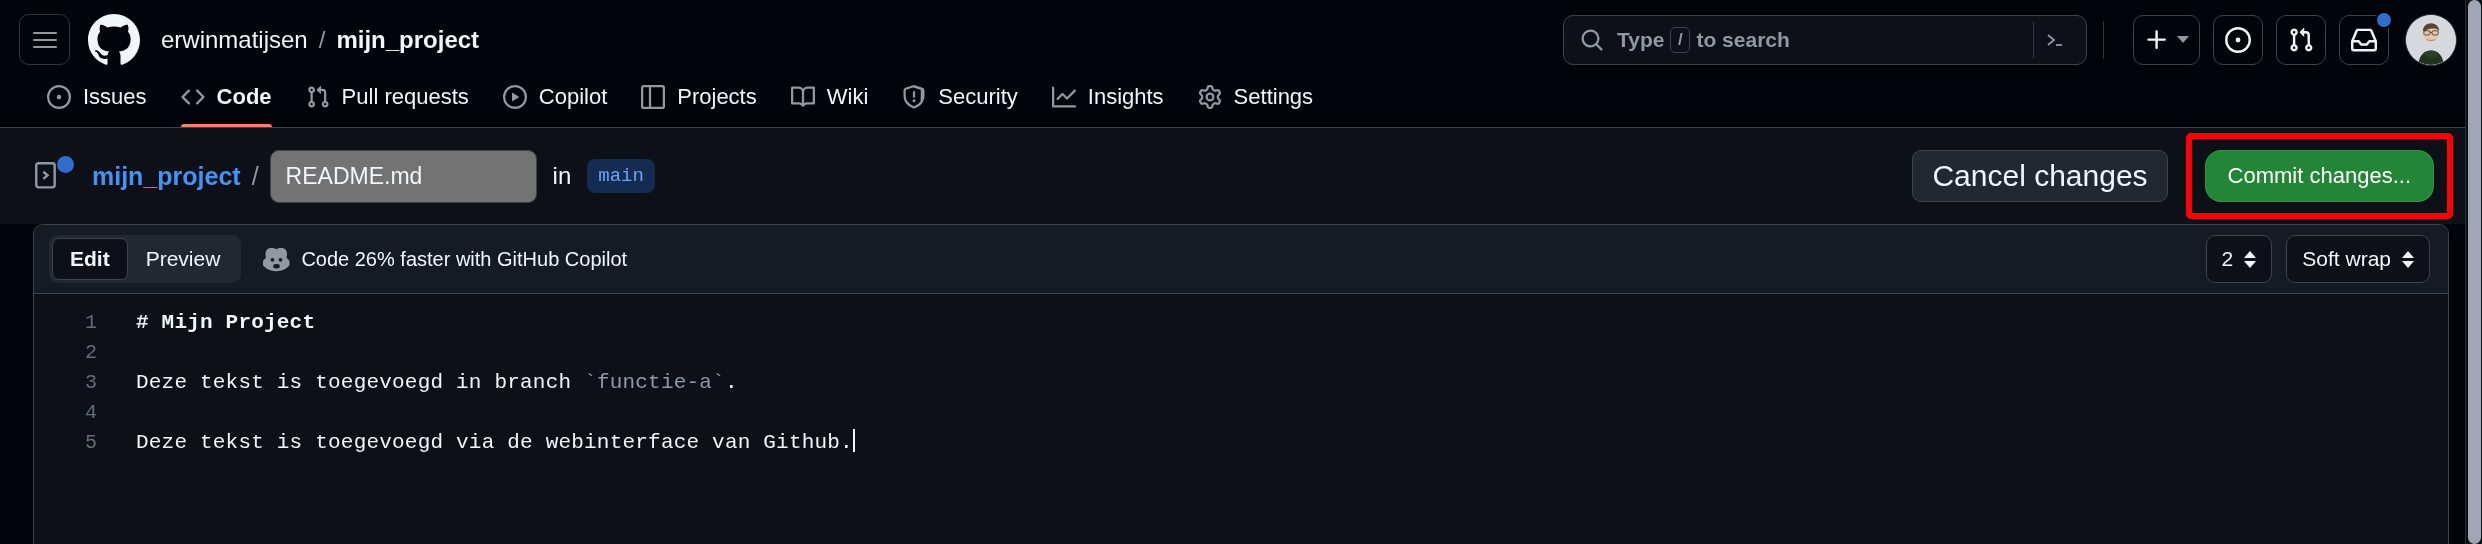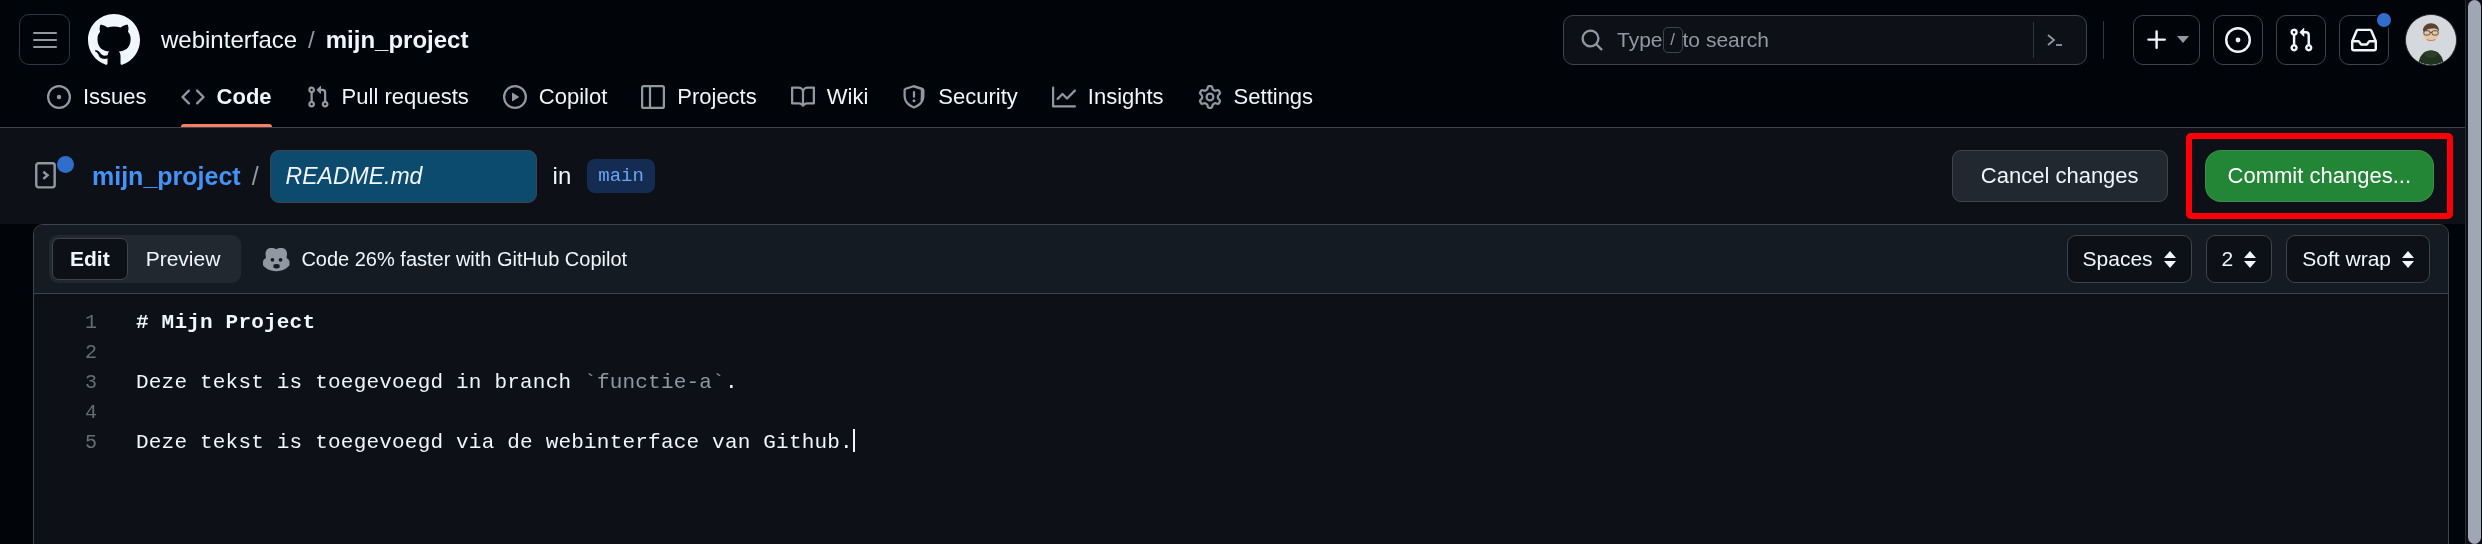--- a/index.html
+++ b/index.html
@@ -66,21 +66,21 @@
     border-radius: 10px;
     background: #0d1117;
     display: flex; align-items: center;
     padding: 0 11px 0 16px;
     cursor: text;
   }
   .search-box .mag { width: 24px; height: 24px; flex:0 0 auto; }
   .search-box .mag svg { width:24px; height:24px; fill:#9198a1; display:block; }
   .search-ph {
     margin-left: 13px; color:#9198a1; font-size: 21px;
-    display:flex; align-items:center; white-space:nowrap;
+    display:flex; align-items:center; gap: 6px; white-space:nowrap;font-weight:bold;
   }
   .slash-key {
     display:inline-flex; align-items:center; justify-content:center;
     min-width: 20px; height: 26px; padding: 0 5px;
     border: 1px solid #3d444d; border-radius: 5px;
     color:#9198a1; font-size: 17px; line-height:1;
   }
   .cmd-btn {
     margin-left: auto;
     display:flex; align-items:center; justify-content:center;
@@ -162,52 +162,51 @@
     position:absolute; top: -1px; right: -4px;
     width: 17px; height: 17px; border-radius:50%;
     background:#316dca;
   }
   .file-crumb { margin-left: 22px; display:flex; align-items:center; font-size: 25px; white-space:nowrap; }
   .file-crumb .repo-link { color:#4493f8; font-weight:700; text-decoration:none; }
   .file-crumb .slash { color:#9198a1; margin: 0 11px; }
 
   .filename-input {
     width: 267px; height: 53px;
-    background: #0c4a6e;
+    background: #737373;
     border: 1px solid #3d444d;
     border-radius: 9px;
     color: #f0f6fc;
     font-family: "Liberation Sans", sans-serif;
     font-size: 23px;
     padding: 0 15px;
     outline: none;
-    font-style: italic;
   }
   .in-word { color:#f0f6fc; font-size: 24px; margin: 0 16px; }
   .branch-badge {
     background: #152c52;
     color: #6aa5f5;
     font-family: "Liberation Mono", monospace;
     font-size: 19px;
     padding: 6px 11px;
     border-radius: 8px;
     line-height: 1.2;
   }
 
   .file-bar-actions { margin-left:auto; display:flex; align-items:center; gap:0; position: relative; }
 
   .btn-cancel {
     height: 52px;
     background: #212830;
     border: 1px solid #3d444d;
     border-radius: 9px;
     color: #f0f6fc;
-    font-size: 22px;
+    font-size: 30px;
     font-family: "Liberation Sans", sans-serif;
-    padding: 0 28px;
+    padding: 0 19px;
     cursor: pointer;
   }
 
   .commit-highlight {
     margin-left: 18px;
     border: 6px solid #fb0007;
     border-radius: 5px;
     padding: 11px 13px;
     background: #0d1117;
     display: flex; align-items: center;
@@ -348,21 +347,21 @@
         <span></span>
     </div>
 
     <div class="gh-logo">
       <svg viewBox="0 0 16 16" aria-hidden="true">
           <path d="M8 0C3.58 0 0 3.58 0 8c0 3.54 2.29 6.53 5.47 7.59.4.07.55-.17.55-.38 0-.19-.01-.82-.01-1.49-2.01.37-2.53-.49-2.69-.94-.09-.23-.48-.94-.82-1.13-.28-.15-.68-.52-.01-.53.63-.01 1.08.58 1.23.82.72 1.21 1.87.87 2.33.66.07-.52.28-.87.51-1.07-1.78-.2-3.64-.89-3.64-3.95 0-.87.31-1.59.82-2.15-.08-.2-.36-1.02.08-2.12 0 0 .67-.21 2.2.82.64-.18 1.32-.27 2-.27s1.36.09 2 .27c1.53-1.04 2.2-.82 2.2-.82.44 1.1.16 1.92.08 2.12.51.56.82 1.27.82 2.15 0 3.07-1.87 3.75-3.65 3.95.29.25.54.73.54 1.48 0 1.07-.01 1.93-.01 2.2 0 .21.15.46.55.38A8.013 8.013 0 0 0 16 8c0-4.42-3.58-8-8-8Z"></path>
         </svg>
     </div>
 
     <div class="breadcrumb">
-      <a class="owner" href="#">webinterface</a>
+      <a class="owner" href="#">erwinmatijsen</a>
       <span class="sep">/</span>
       <a class="repo" href="#">mijn_project</a>
     </div>
 
     <div class="header-right">
 
       <div class="search-box">
         <span class="mag">
           <svg viewBox="0 0 16 16">
               <path d="M10.68 11.74a6 6 0 0 1-7.922-8.982 6 6 0 0 1 8.982 7.922l3.04 3.04a.749.749 0 0 1-.326 1.275.749.749 0 0 1-.734-.215ZM11.5 7a4.499 4.499 0 1 0-8.997 0A4.499 4.499 0 0 0 11.5 7Z"></path>
@@ -563,27 +562,20 @@
               <path d="M7.998 15.035c-4.562 0-7.873-2.914-7.998-3.749V9.338c.085-.628.677-1.686 1.588-2.065.013-.07.024-.143.036-.218.029-.183.06-.384.126-.612-.201-.508-.254-1.084-.254-1.656 0-.87.128-1.769.693-2.484.579-.733 1.494-1.124 2.77-1.124 1.233 0 2.193.263 2.894.804.7-.541 1.661-.804 2.893-.804 1.276 0 2.193.391 2.77 1.124.566.715.693 1.614.693 2.484 0 .572-.053 1.148-.254 1.656.066.228.098.429.127.612.012.075.022.148.035.218.911.379 1.503 1.437 1.588 2.065v1.948c-.125.835-3.436 3.749-7.998 3.749ZM8 10.65c-.81 0-1.4.223-1.832.446v1.806a4.5 4.5 0 0 0 1.832.383 4.5 4.5 0 0 0 1.832-.383v-1.806c-.433-.223-1.022-.446-1.832-.446Z"></path>
               <circle cx="5.6" cy="8.2" r="1.1" fill="#151b23"></circle>
               <circle cx="10.4" cy="8.2" r="1.1" fill="#151b23"></circle>
             </svg>
         </span>
         <span>Code 26% faster with GitHub Copilot</span>
       </div>
 
       <div class="toolbar-right">
         <button class="sel-btn">
-          <span>Spaces</span>
-          <span class="updown">
-              <i class="u"></i>
-              <i class="d"></i>
-            </span>
-        </button>
-        <button class="sel-btn">
           <span>2</span>
           <span class="updown">
               <i class="u"></i>
               <i class="d"></i>
             </span>
         </button>
         <button class="sel-btn">
           <span>Soft wrap</span>
           <span class="updown">
               <i class="u"></i>

